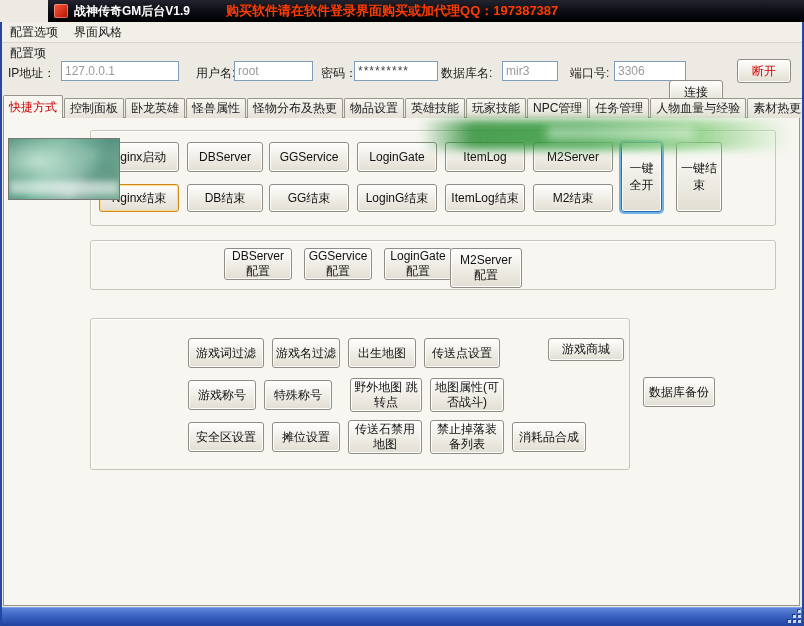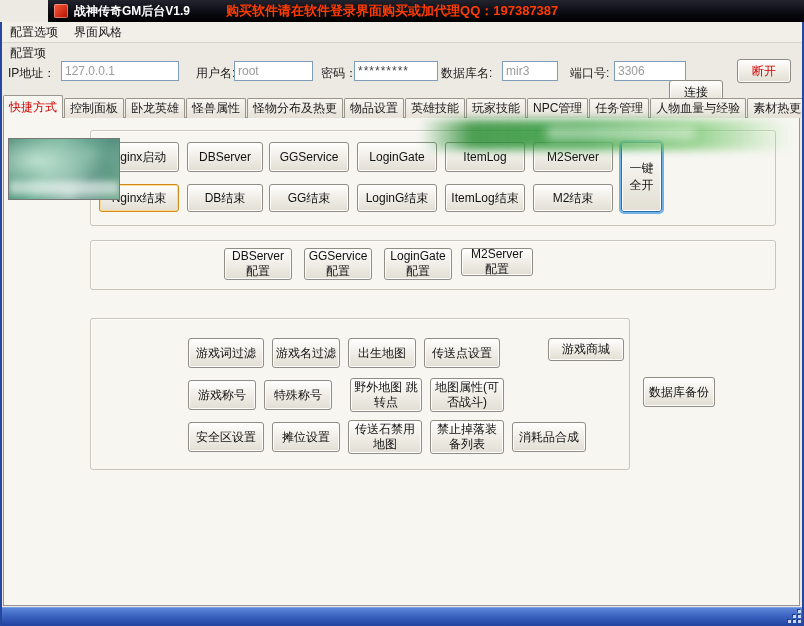--- a/index.html
+++ b/index.html
@@ -173,26 +173,27 @@
   <button class="btn" style="left:533px; top:142px; width:80px; height:30px;">M2Server</button>
 
   <button class="btn focus-orange" style="left:99px; top:184px; width:80px; height:28px;">Nginx结束</button>
   <button class="btn" style="left:187px; top:184px; width:76px; height:28px;">DB结束</button>
   <button class="btn" style="left:269px; top:184px; width:80px; height:28px;">GG结束</button>
   <button class="btn" style="left:357px; top:184px; width:80px; height:28px;">LoginG结束</button>
   <button class="btn" style="left:445px; top:184px; width:80px; height:28px;">ItemLog结束</button>
   <button class="btn" style="left:533px; top:184px; width:80px; height:28px;">M2结束</button>
 
   <button class="btn tall focus-blue" style="left:621px; top:142px; width:41px; height:70px;">一键全开</button>
+  <button class="btn tall" style="left:676px; top:142px; width:46px; height:70px;">一键结束</button>
 
   <div class="groupbox" style="left:90px; top:240px; width:686px; height:50px;"></div>
   <button class="btn" style="left:224px; top:248px; width:68px; height:32px;">DBServer 配置</button>
   <button class="btn" style="left:304px; top:248px; width:68px; height:32px;">GGService 配置</button>
   <button class="btn" style="left:384px; top:248px; width:68px; height:32px;">LoginGate 配置</button>
-  <button class="btn" style="left:461px; top:248px; width:72px; height:28px;">M2Server 配置</button>
+  <button class="btn" style="left:450px; top:248px; width:72px; height:40px;">M2Server 配置</button>
 
   <div class="groupbox" style="left:90px; top:318px; width:540px; height:152px;"></div>
 
   <button class="btn" style="left:188px; top:338px; width:76px; height:30px;">游戏词过滤</button>
   <button class="btn" style="left:272px; top:338px; width:68px; height:30px;">游戏名过滤</button>
   <button class="btn" style="left:348px; top:338px; width:68px; height:30px;">出生地图</button>
   <button class="btn" style="left:424px; top:338px; width:76px; height:30px;">传送点设置</button>
   <button class="btn" style="left:510px; top:338px; width:76px; height:23px;margin-left:38px;">游戏商城</button>
 
   <button class="btn" style="left:188px; top:380px; width:68px; height:30px;">游戏称号</button>

